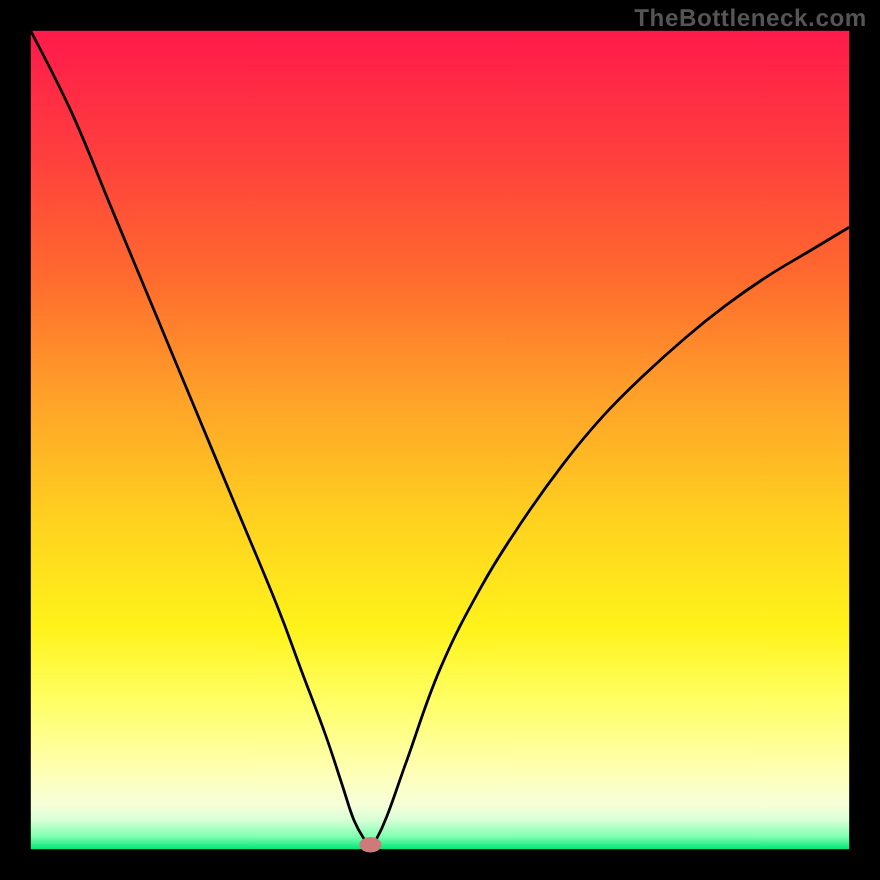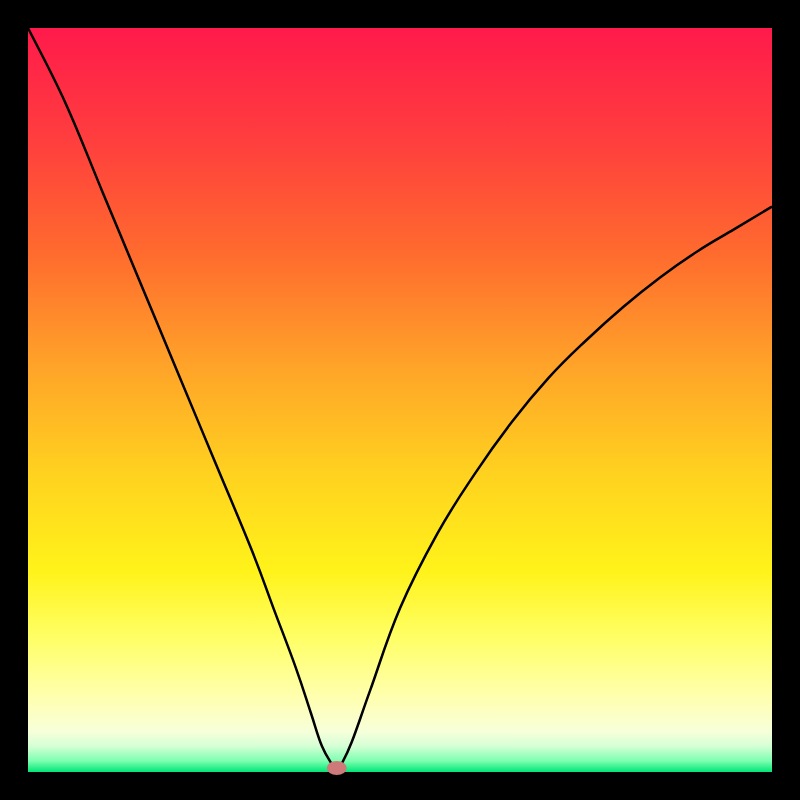--- a/index.html
+++ b/index.html
@@ -30,20 +30,21 @@
   svg {
     position: absolute;
     top: 0;
     left: 0;
   }
 </style>
 </head>
 <body>
 <div class="frame">
 
+  <div class="watermark">TheBottleneck.com</div>
 
   <svg id="chart-svg" width="800" height="800" viewBox="0 0 800 800">
     <defs>
       <linearGradient id="bg-grad" x1="0" y1="0" x2="0" y2="1">
           <stop offset="0%" stop-color="#ff1a4b"></stop>
           <stop offset="15%" stop-color="#ff3e3e"></stop>
           <stop offset="30%" stop-color="#ff6a2e"></stop>
           <stop offset="45%" stop-color="#ffa229"></stop>
           <stop offset="60%" stop-color="#ffd21f"></stop>
           <stop offset="73%" stop-color="#fff31a"></stop>

